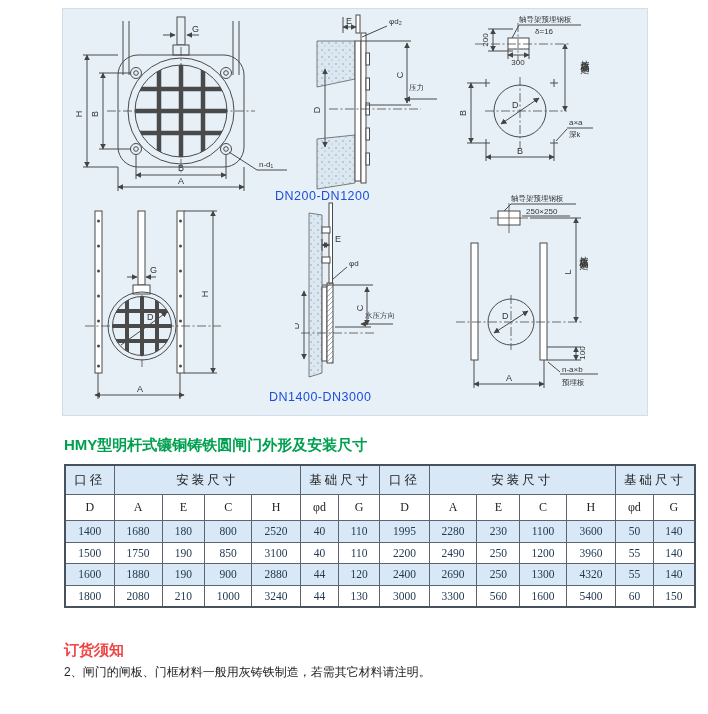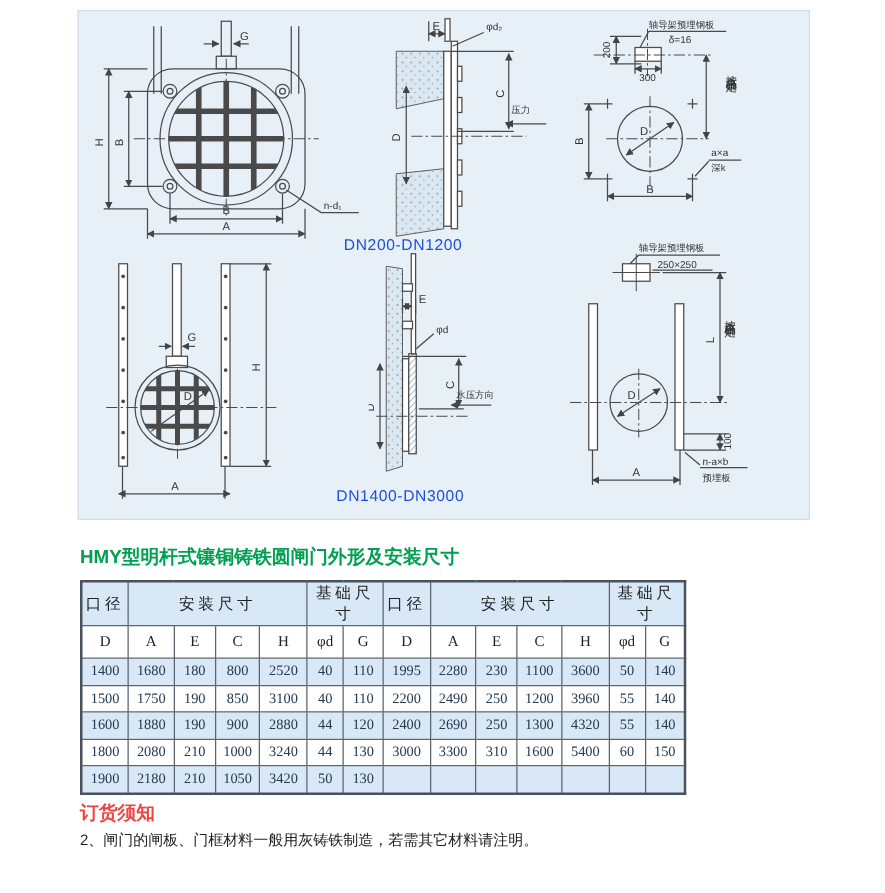--- a/index.html
+++ b/index.html
@@ -19,21 +19,21 @@
 
   
   .sec-title{position:absolute;left:64px;top:436px;font-weight:bold;
              font-size:15px;color:#00a050;}
   .notes-title{position:absolute;left:64px;top:641px;font-weight:bold;
                font-size:15px;color:#ef4444;}
   .notes{position:absolute;left:64px;top:663px;font-size:12px;color:#222;
          line-height:18px;}
 
   
-  .spec-table{position:absolute;left:64px;top:464px;width:485px;
+  .spec-table{position:absolute;left:64px;top:464px;width:632px;
               border-collapse:collapse;table-layout:fixed;
               font-family:"Liberation Serif",serif;border:2px solid #49525c;}
   .spec-table th,.spec-table td{border:1px solid #5a6570;text-align:center;
               padding:0;font-weight:normal;}
   .spec-table thead tr.gh th{height:28px;font-size:12.5px;background:#d8e8f6;
               letter-spacing:3px;color:#222;}
   .spec-table thead tr.sh th{height:25px;font-size:12px;background:#ffffff;color:#222;}
   .spec-table tbody td{height:20.5px;font-size:11.5px;color:#233a50;background:#fff;}
   .spec-table tbody tr:nth-child(odd) td{background:#d8e8f6;}
 </style>
@@ -390,41 +390,25 @@
     <tr>
       <td>1800</td>
         <td>2080</td>
         <td>210</td>
         <td>1000</td>
         <td>3240</td>
         <td>44</td>
         <td>130</td>
         <td>3000</td>
         <td>3300</td>
-        <td>310</td>
+        <td>560</td>
         <td>1600</td>
         <td>5400</td>
         <td>60</td>
         <td>150</td>
     </tr>
-    <tr>
-      <td>1900</td>
-        <td>2180</td>
-        <td>210</td>
-        <td>1050</td>
-        <td>3420</td>
-        <td>50</td>
-        <td>130</td>
-        <td></td>
-        <td></td>
-        <td></td>
-        <td></td>
-        <td></td>
-        <td></td>
-        <td></td>
-    </tr>
   </tbody>
 </table>
 
 <div class="notes-title">订货须知</div>
 <div class="notes">
   <div>2、闸门的闸板、门框材料一般用灰铸铁制造，若需其它材料请注明。</div>
 </div>
 
 </body></html>

